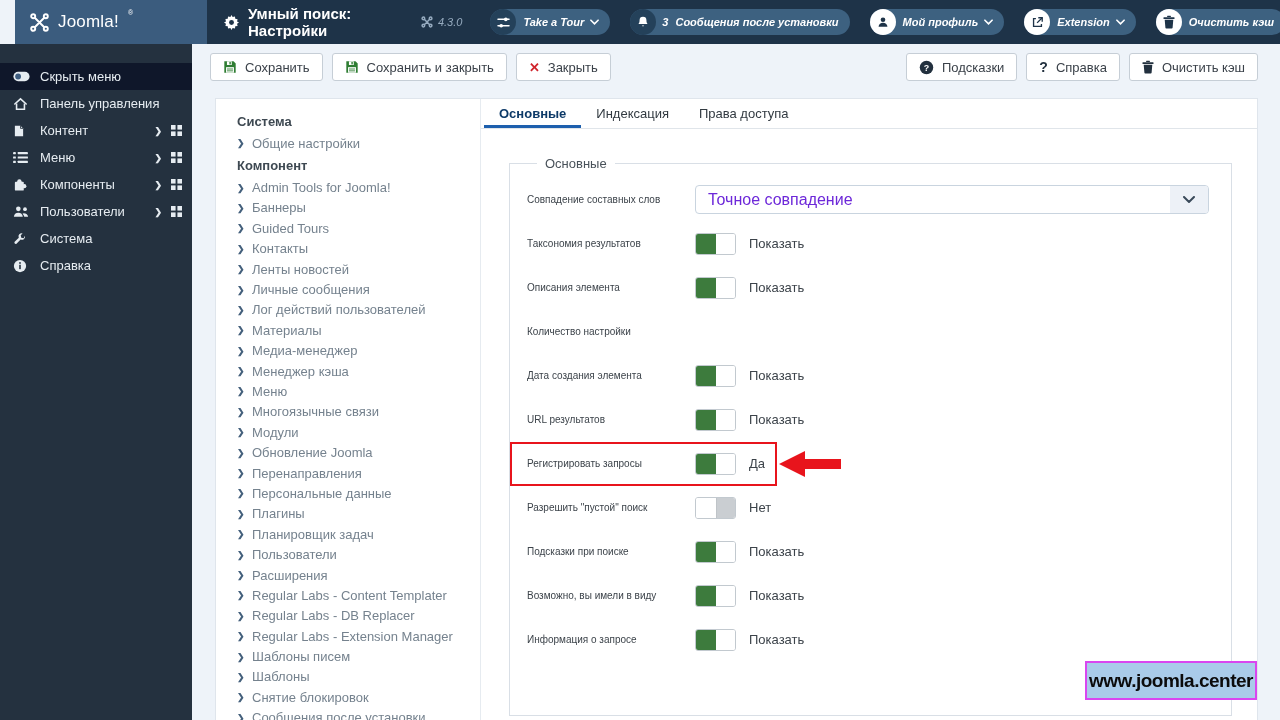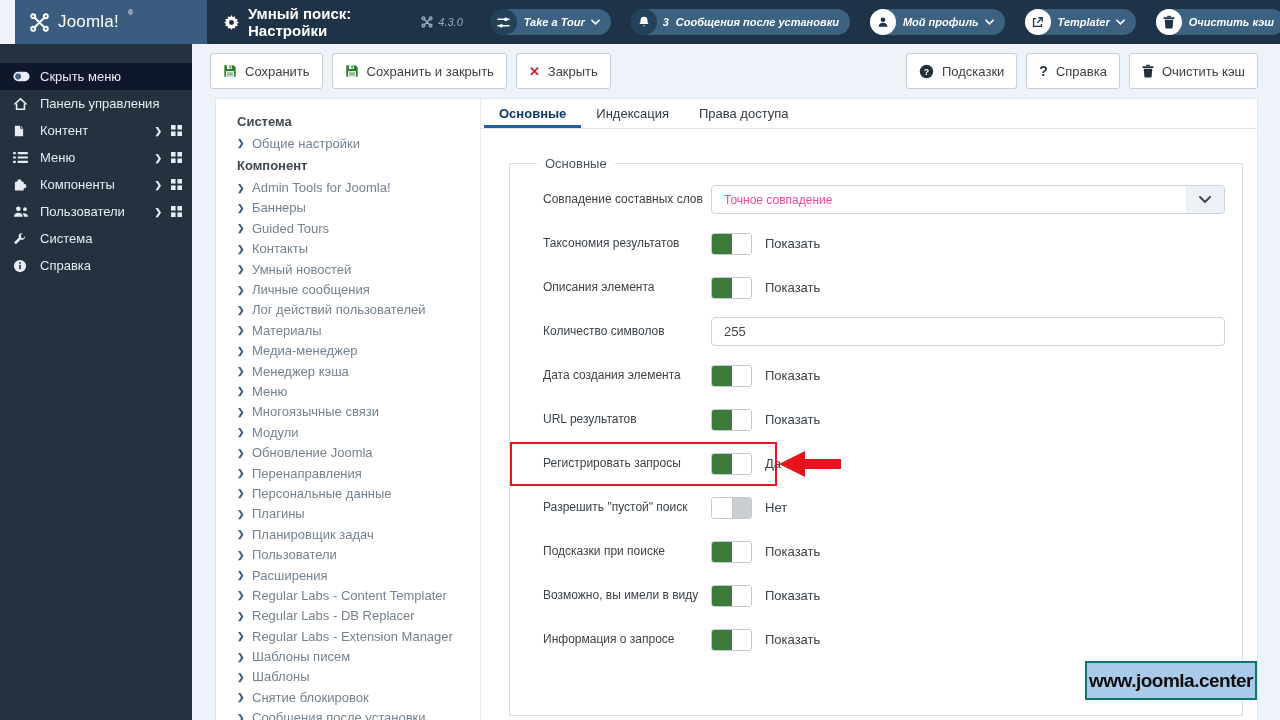--- a/index.html
+++ b/index.html
@@ -31,62 +31,62 @@
   .sb-item .sicon { width:27px; display:flex; align-items:center; color:#e6ecf1; flex-shrink:0; }
   .sb-item .slabel { white-space:nowrap; }
   .sb-item .sright { margin-left:auto; display:flex; align-items:center; gap:9px; }
   .sb-item .schev { font-size:9px; font-weight:700; color:#e6ecf1; }
   .sb-item .sgrid { display:flex; color:#e6ecf1; }
 
   
   #main { position:absolute; left:192px; top:44px; width:1088px; height:676px; background:#eef3f9; }
   #toolbar { position:absolute; left:18px; right:22px; top:9px; height:28px; display:flex; justify-content:space-between; }
   .tb-group { display:flex; gap:9px; }
-  .tb-btn { height:36px; display:flex; align-items:center; gap:8px; background:#fff; border:1px solid #c6ced6; border-radius:3px; padding:0 12px; font-size:13px; color:#3a4149; font-family:"Liberation Sans", sans-serif; cursor:pointer; }
+  .tb-btn { height:28px; display:flex; align-items:center; gap:8px; background:#fff; border:1px solid #c6ced6; border-radius:3px; padding:0 12px; font-size:13px; color:#3a4149; font-family:"Liberation Sans", sans-serif; cursor:pointer; }
   .tb-btn .bicon { display:flex; align-items:center; }
   .glyph-x { color:#d0242c; font-weight:700; font-size:13px; }
   .glyph-q { color:#22303e; font-weight:700; font-size:14px; }
   .tb-btn .dkicon { color:#22303e; display:flex; }
 
   
   #panel { position:absolute; left:23px; top:54px; width:1043px; height:640px; background:#fff; border:1px solid #dfe5ec; display:flex; overflow:hidden; }
   #tree { width:265px; border-right:1px solid #e6ebf0; padding:10px 6px 0 21px; flex-shrink:0; }
   .tree-header { height:22px; line-height:22px; font-size:13px; font-weight:700; color:#3e4952; margin-top:2px; }
   .tree-item { height:20.4px; display:flex; align-items:center; font-size:13px; color:#75828e; cursor:pointer; white-space:nowrap; }
   .tree-item .tchev { width:15px; font-size:9px; font-weight:700; color:#44607c; flex-shrink:0; }
 
   #formcol { flex:1; display:flex; flex-direction:column; }
   #tabbar { height:30px; border-bottom:1px solid #e0e5ea; display:flex; padding-left:3px; flex-shrink:0; }
   .tab { padding:0 15px; font-size:13px; line-height:29px; color:#323a41; background:none; border:none; cursor:pointer; font-family:"Liberation Sans", sans-serif; }
   .tab.active { color:#0d3a68; font-weight:700; box-shadow: inset 0 -3px 0 #1d5fad; }
 
   #fs { margin:27px 25px 0 28px; border:1px solid #d9dfe6; padding:14px 17px 6px; height:560px; }
   #fs legend { font-size:13px; color:#49525a; padding:0 8px; margin-left:10px; }
   .row { display:flex; align-items:center; min-height:29px; margin-bottom:15px; position:relative; }
-  .row-label { width:168px; flex-shrink:0; font-size:12px; color:#3c434a; line-height:15px;margin-left:16px; }
+  .row-label { width:168px; flex-shrink:0; font-size:10px; color:#3c434a; line-height:15px; }
   .state { margin-left:13px; font-size:13px; color:#3c434a; }
 
   .toggle { width:41px; height:22px; border:1px solid #c2c9cf; border-radius:3px; display:flex; overflow:hidden; background:#fff; cursor:pointer; flex-shrink:0; }
   .toggle span { width:50%; height:100%; }
   .toggle.on .t-left { background:#3d7b3d; }
   .toggle.on .t-right { background:#fff; }
   .toggle.off .t-left { background:#fff; }
   .toggle.off .t-right { background:#caced2; border-left:1px solid #bfc4c8; }
 
   .selectbox { width:514px; height:29px; border:1px solid #c9d4df; border-radius:4px; background:#fff; display:flex; align-items:center; cursor:pointer; position:relative; }
-  .sel-text { padding-left:12px; font-size:12px; color:#ec4899; flex:1; }
+  .sel-text { padding-left:12px; font-size:16px; color:#6d28d9; flex:1; }
   .sel-chev { width:38px; height:27px; background:#edf1f7; border-radius:0 3px 3px 0; display:flex; align-items:center; justify-content:center; color:#3a4a5a; }
   .textinput { width:514px; height:29px; border:1px solid #c9d4df; border-radius:4px; background:#fff; font-size:13px; color:#3f464d; padding-left:12px; font-family:"Liberation Sans", sans-serif; }
 
   .red-box { position:absolute; left:-17px; top:-7.5px; width:267px; height:44px; border:2px solid #e8141c; pointer-events:none; z-index:3; }
   .red-arrow { position:absolute; left:252px; top:50%; transform:translateY(-50%); display:flex; align-items:center; z-index:3; pointer-events:none; }
   .red-arrow .head { width:0; height:0; border-top:13px solid transparent; border-bottom:13px solid transparent; border-right:26px solid #e8141c; }
   .red-arrow .tail { width:36px; height:10px; background:#e8141c; }
 
-  #watermark { position:absolute; left:1085px; top:661px; width:172px; height:39px; background:#a9cbe9; border:2px solid #0f766e; display:flex; align-items:center; justify-content:center; z-index:6; }
+  #watermark { position:absolute; left:1085px; top:661px; width:172px; height:39px; background:#a9cbe9; border:2px solid #d946ef; display:flex; align-items:center; justify-content:center; z-index:6; }
   #watermark span { font-size:19px; font-weight:700; color:#0b0b0b; letter-spacing:-0.5px; }
 
   .icon svg, [data-icon] svg { display:block; }
 </style>
 </head>
 <body>
 
 <div class="stage">
 
   <header id="header">
@@ -173,21 +173,21 @@
             </span>
           </div>
           <div class="pill">
             <span class="pcirc light">
               <svg viewBox="0 0 14 14" width="11" height="11">
                 <path d="M5 2H2v10h10V9" fill="none" stroke="currentColor" stroke-width="1.7"></path>
                 <path d="M8 1h5v5" fill="none" stroke="currentColor" stroke-width="1.7"></path>
                 <line x1="13" y1="1" x2="6.5" y2="7.5" stroke="currentColor" stroke-width="1.7"></line>
               </svg>
             </span>
-            <span class="plabel">Templater</span>
+            <span class="plabel">Extension</span>
             <span class="pchev">
               <svg viewBox="0 0 10 6" width="9" height="6">
                 <polyline points="1,1 5,5 9,1" fill="none" stroke="currentColor" stroke-width="1.8" stroke-linecap="round"></polyline>
               </svg>
             </span>
           </div>
           <div class="pill">
             <span class="pcirc light">
               <svg viewBox="0 0 14 16" width="12" height="14">
                 <g fill="currentColor">
@@ -427,21 +427,21 @@
           <div class="tree-item">
             <span class="tchev">❯</span>
             <span>Guided Tours</span>
           </div>
           <div class="tree-item">
             <span class="tchev">❯</span>
             <span>Контакты</span>
           </div>
           <div class="tree-item">
             <span class="tchev">❯</span>
-            <span>Умный новостей</span>
+            <span>Ленты новостей</span>
           </div>
           <div class="tree-item">
             <span class="tchev">❯</span>
             <span>Личные сообщения</span>
           </div>
           <div class="tree-item">
             <span class="tchev">❯</span>
             <span>Лог действий пользователей</span>
           </div>
           <div class="tree-item">
@@ -555,22 +555,21 @@
               </div>
               <div class="row">
                 <div class="row-label">Описания элемента</div>
                 <div class="toggle on">
                   <span class="t-left"></span>
                   <span class="t-right"></span>
                 </div>
                 <span class="state">Показать</span>
               </div>
               <div class="row">
-                <div class="row-label">Количество символов</div>
-                <input class="textinput" type="text" value="255" style="">
+                <div class="row-label">Количество настройки</div>
               </div>
               <div class="row">
                 <div class="row-label">Дата создания элемента</div>
                 <div class="toggle on">
                   <span class="t-left"></span>
                   <span class="t-right"></span>
                 </div>
                 <span class="state">Показать</span>
               </div>
               <div class="row">

